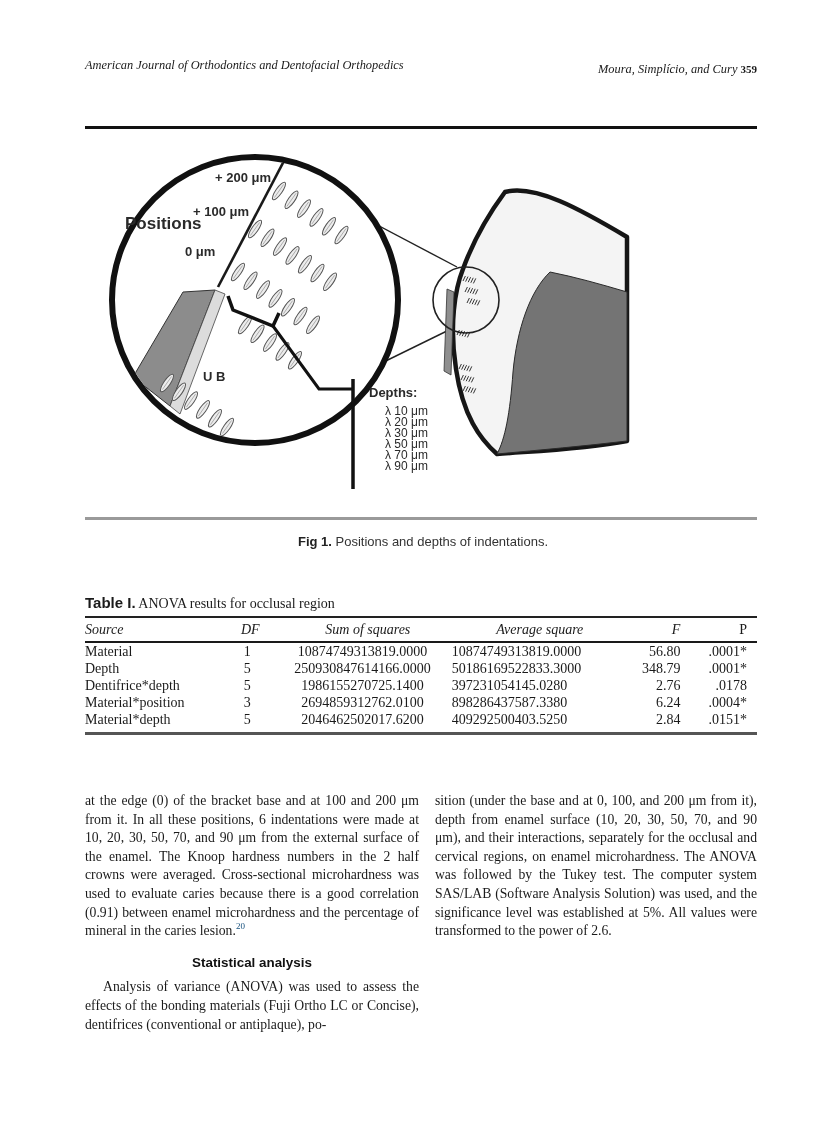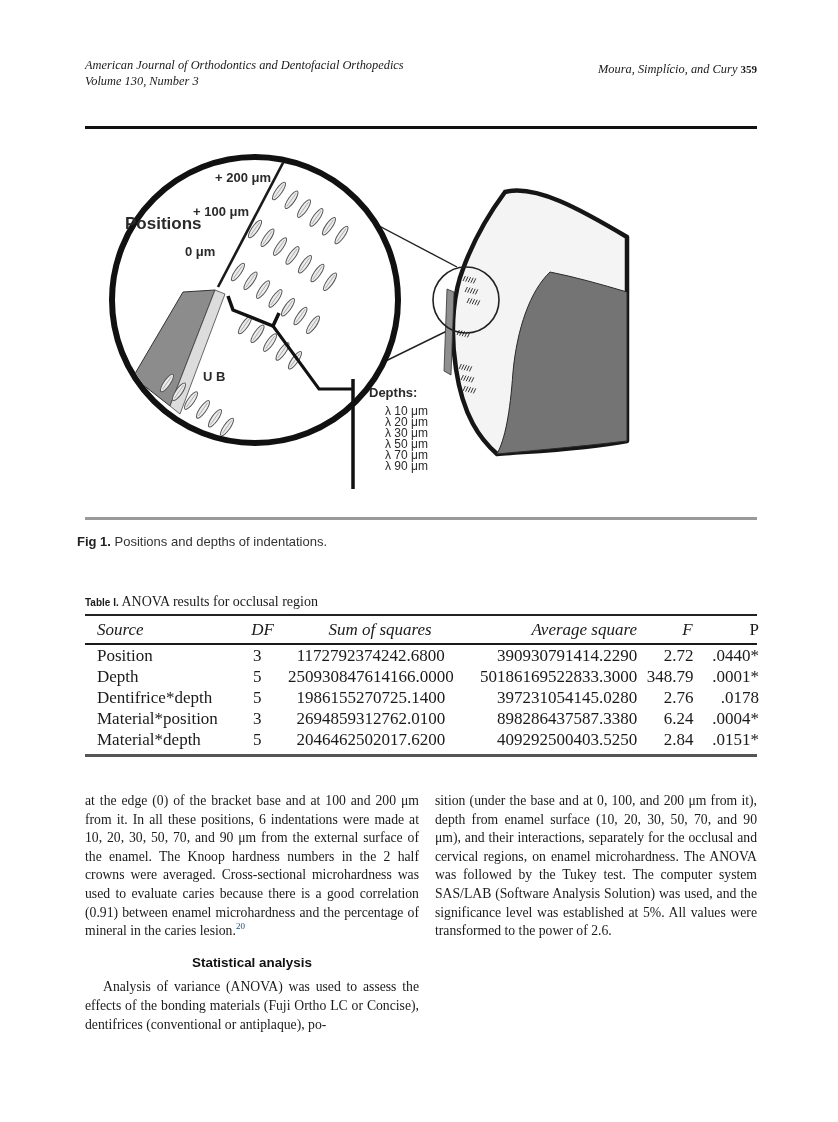--- a/index.html
+++ b/index.html
@@ -12,36 +12,36 @@
   
   .rule{position:absolute;left:85px;width:672px;}
   .rule-top{top:126px;height:3px;background:#111;}
   .rule-figbottom{top:517px;height:3px;background:#9a9a9a;}
   
   .figwrap{position:absolute;left:85px;top:129px;width:672px;height:328px;}
   .fig-label{font-family:"Liberation Sans",sans-serif;font-weight:bold;font-size:13px;fill:#2a2a2a;}
   .fig-positions{font-family:"Liberation Sans",sans-serif;font-weight:bold;font-size:17px;fill:#2a2a2a;}
   .fig-depths-title{font-family:"Liberation Sans",sans-serif;font-weight:bold;font-size:13px;fill:#2a2a2a;}
   .fig-depth-item{font-family:"Liberation Sans",sans-serif;font-size:12px;fill:#2a2a2a;}
-  .caption{position:absolute;left:77px;top:534px;width:672px;text-align:left;
+  .caption{position:absolute;left:87px;top:534px;width:672px;text-align:center;
            font-family:"Liberation Sans",sans-serif;font-size:13px;color:#333;}
   .caption b{color:#222;}
   
   .tablewrap{position:absolute;left:85px;top:594px;width:672px;}
   .tbl-title{font-size:14px;margin:0 0 4px 0;}
-  .tbl-title .lbl{font-family:"Liberation Sans",sans-serif;font-weight:bold;font-size:10px;}
+  .tbl-title .lbl{font-family:"Liberation Sans",sans-serif;font-weight:bold;font-size:15px;}
   .tbl-rule-a{height:1.5px;background:#222;}
-  table.anova{width:100%;border-collapse:collapse;font-size:17px;margin-left:12px;}
+  table.anova{width:100%;border-collapse:collapse;font-size:14px;}
   table.anova th{font-weight:normal;font-style:italic;padding:4px 0 3px 0;}
   table.anova th.c5{font-style:normal;}
   table.anova td{padding:0.6px 0;}
   .c0{text-align:left;width:148px;}
   .c1{text-align:center;width:66px;}
   .c2{text-align:center;width:192px;}
-  .c3{text-align:right;width:186px;}
+  .c3{width:186px;}
   .c4{text-align:right;width:62px;padding-right:4px !important;}
   .c5{text-align:right;width:70px;padding-right:10px !important;}
   .tbl-rule-b{height:2.5px;background:#1a1a1a;}
   .tbl-rule-c{height:3px;background:#555;margin-top:3px;}
   .footnote{font-size:11.4px;margin-top:7px;color:#222;}
   
   .cols{position:absolute;left:85px;top:792px;width:672px;display:flex;gap:16px;}
   .col{font-size:13.7px;line-height:18.6px;text-align:justify;}
   .col-l{width:336px;}
   .col-r{width:324px;}
@@ -51,21 +51,20 @@
            margin:13px 0 6px 0;text-align:center;color:#111;}
   sup.ref{font-size:9px;color:#17517e;line-height:0;}
 </style>
 </head>
 <body>
 
 <div class="page">
 
   <div class="hdr-left">
     <div>American Journal of Orthodontics and Dentofacial Orthopedics</div>
-    <div>Volume 130, Number 3</div>
   </div>
   <div class="hdr-right">
     <span>Moura, Simplício, and Cury</span>
     <b>359</b>
   </div>
 
   <div class="rule rule-top"></div>
 
   <div class="figwrap">
     <svg width="672" height="388" viewBox="0 0 672 388">
@@ -189,26 +188,26 @@
             <th class="c3">Average square</th>
             <th class="c4">F</th>
             <th class="c5">P</th>
           </tr>
         </thead>
     </table>
     <div class="tbl-rule-b"></div>
     <table class="anova">
       <tbody>
           <tr>
-            <td class="c0">Position</td>
-            <td class="c1">3</td>
-            <td class="c2">1172792374242.6800</td>
-            <td class="c3">390930791414.2290</td>
-            <td class="c4">2.72</td>
-            <td class="c5">.0440*</td>
+            <td class="c0">Material</td>
+            <td class="c1">1</td>
+            <td class="c2">10874749313819.0000</td>
+            <td class="c3">10874749313819.0000</td>
+            <td class="c4">56.80</td>
+            <td class="c5">.0001*</td>
           </tr>
           <tr>
             <td class="c0">Depth</td>
             <td class="c1">5</td>
             <td class="c2">250930847614166.0000</td>
             <td class="c3">50186169522833.3000</td>
             <td class="c4">348.79</td>
             <td class="c5">.0001*</td>
           </tr>
           <tr>

